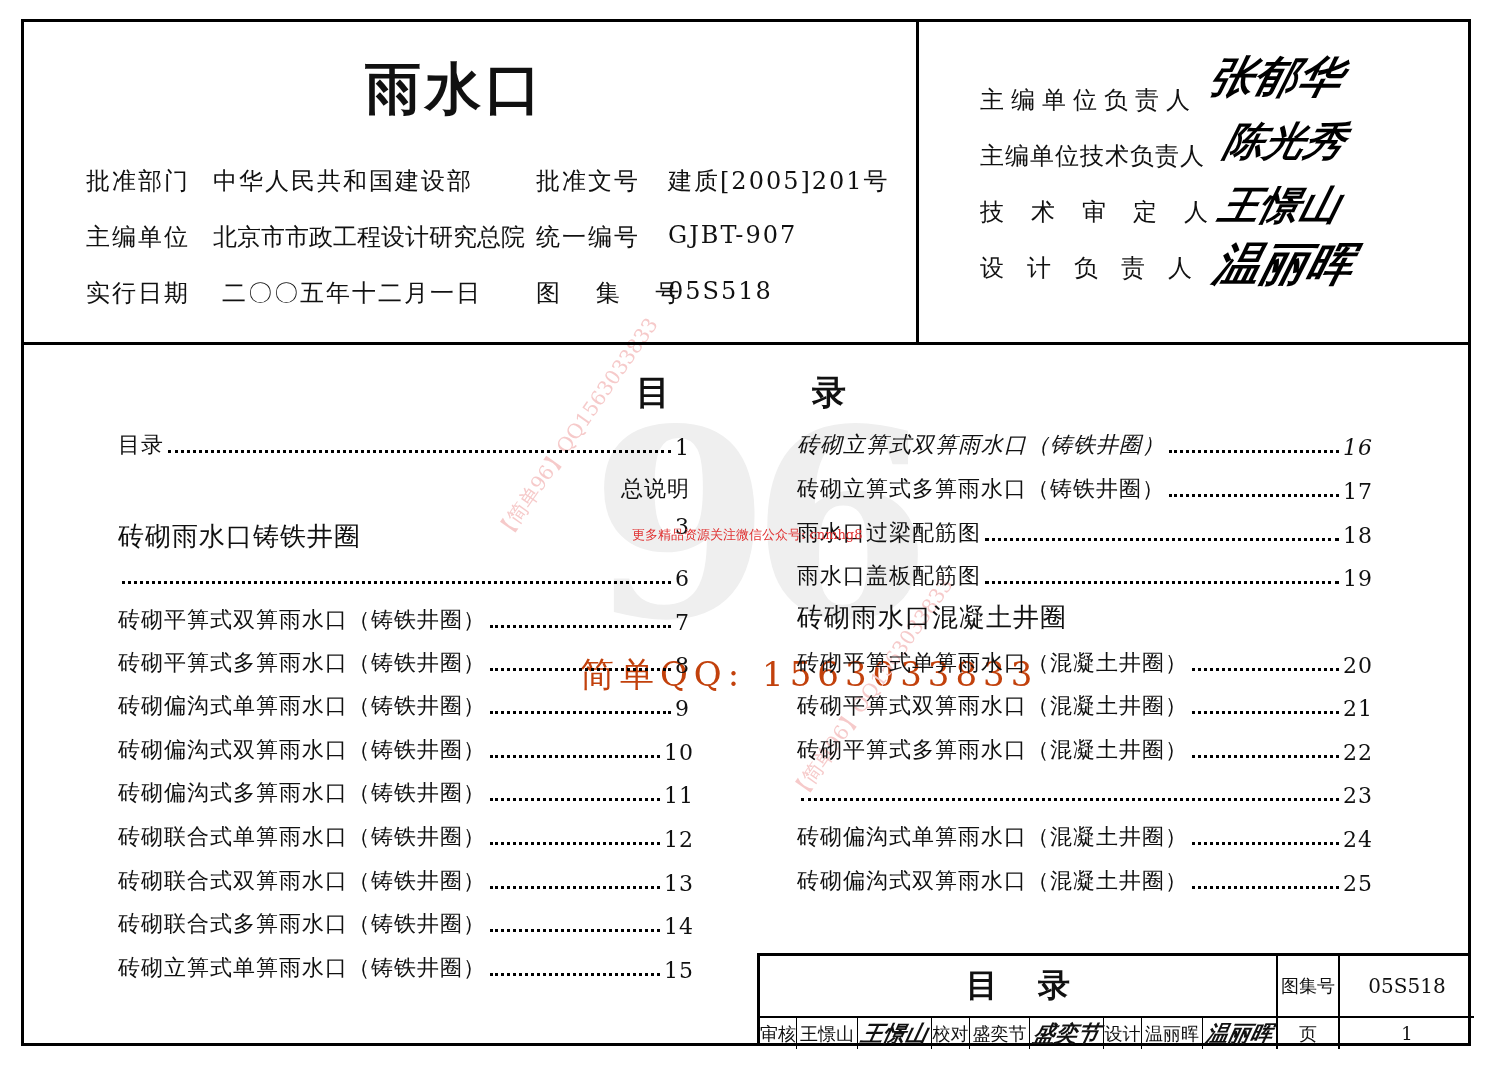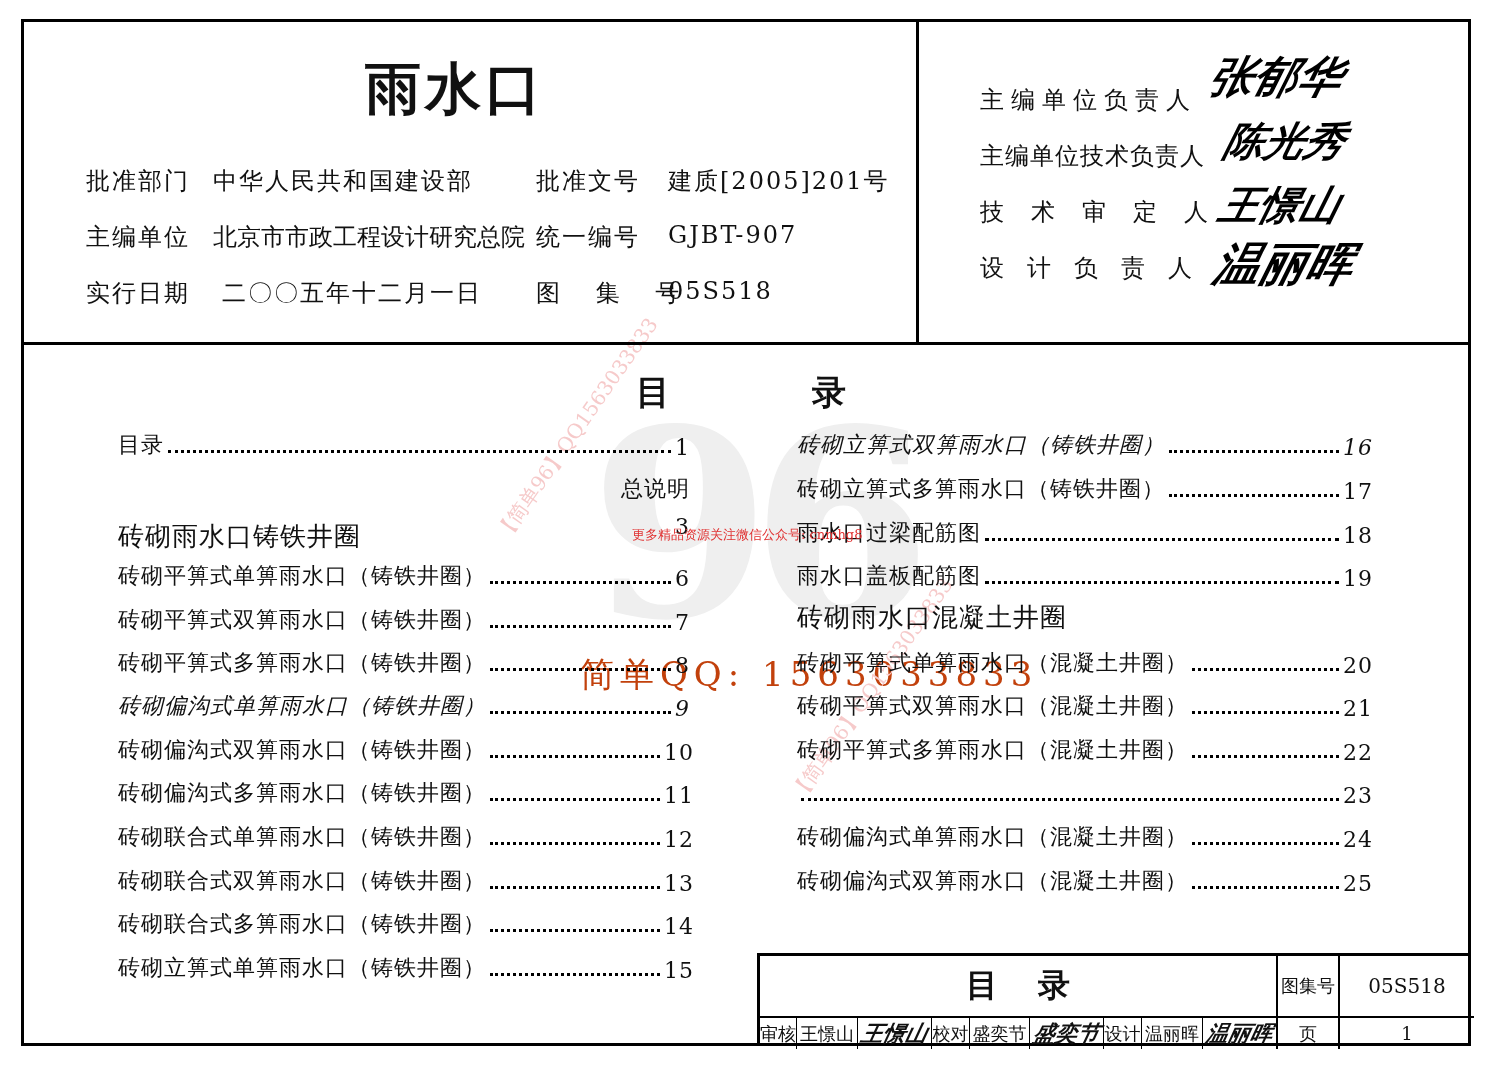--- a/index.html
+++ b/index.html
@@ -98,35 +98,34 @@
         <span class="dots"></span>
         <span class="p">1</span>
     </div>
     <div class="toc-entry" style="left:118px; top:474px; width:572px;flex-direction:column;">
       <span class="t">总说明</span>
         <span class="dots"></span>
         <span class="p">3</span>
     </div>
     <div class="toc-section" style="left:118px; top:519px;">砖砌雨水口铸铁井圈</div>
     <div class="toc-entry" style="left:118px; top:561px; width:572px;">
-      <span class="t">砖砌平箅式单箅雨水口（铸铁井圈）</span>
         <span class="dots"></span>
         <span class="p">6</span>
     </div>
     <div class="toc-entry" style="left:118px; top:605px; width:572px;">
       <span class="t">砖砌平箅式双箅雨水口（铸铁井圈）</span>
         <span class="dots"></span>
         <span class="p">7</span>
     </div>
     <div class="toc-entry" style="left:118px; top:648px; width:572px;">
       <span class="t">砖砌平箅式多箅雨水口（铸铁井圈）</span>
         <span class="dots"></span>
         <span class="p">8</span>
     </div>
-    <div class="toc-entry" style="left:118px; top:691px; width:572px;font-style:italic;">
+    <div class="toc-entry" style="left:118px; top:691px; width:572px;">
       <span class="t">砖砌偏沟式单箅雨水口（铸铁井圈）</span>
         <span class="dots"></span>
         <span class="p">9</span>
     </div>
     <div class="toc-entry" style="left:118px; top:735px; width:576px;">
       <span class="t">砖砌偏沟式双箅雨水口（铸铁井圈）</span>
         <span class="dots"></span>
         <span class="p">10</span>
     </div>
     <div class="toc-entry" style="left:118px; top:778px; width:576px;">

